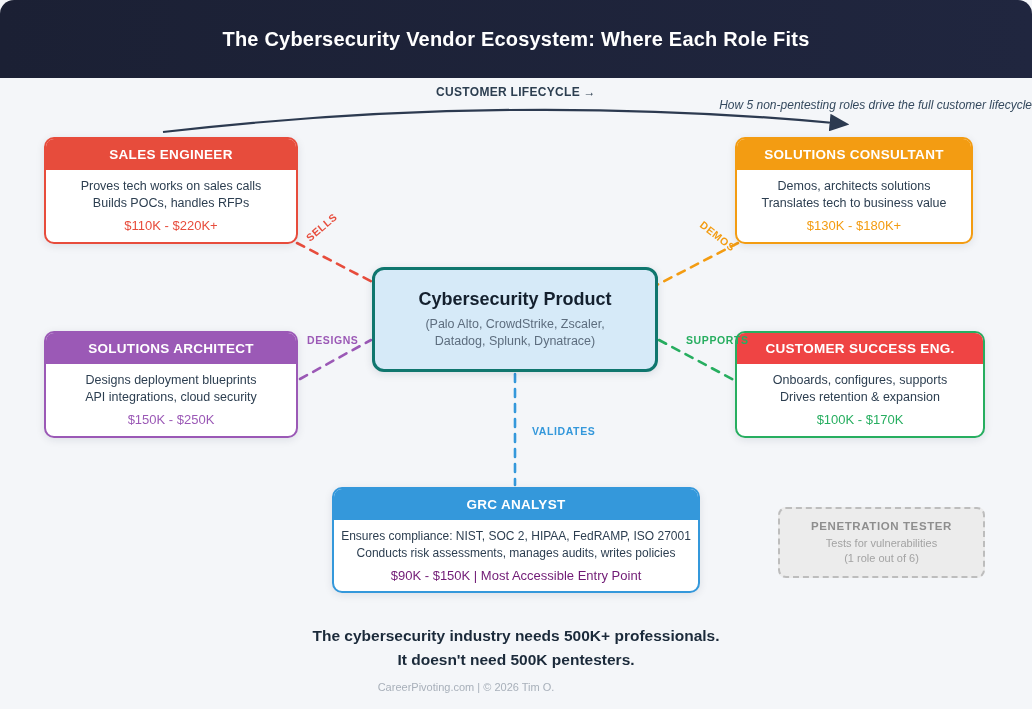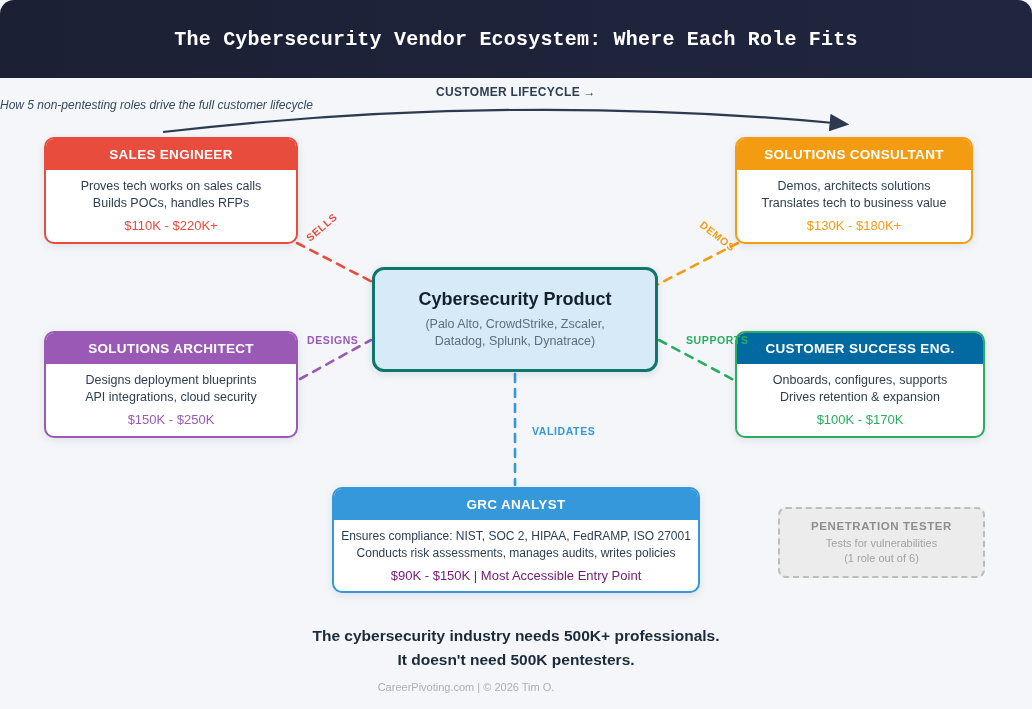--- a/index.html
+++ b/index.html
@@ -20,36 +20,35 @@
     width: 1032px; height: 78px;
     background: linear-gradient(90deg, #1b2034, #20263f);
     border-radius: 14px 14px 0 0;
     display: flex; align-items: center; justify-content: center;
   }
   .topbar h1 {
     color: #ffffff;
     font-size: 20px;
     font-weight: bold;
     letter-spacing: 0.2px;
-    font-family: Liberation Mono, monospace;
   }
 
   
   .lifecycle-label {
     position: absolute;
     left: 0; top: 85px; width: 1032px;
     text-align: center;
     font-size: 12px; font-weight: bold;
     color: #2c3e50;
     letter-spacing: 0.3px;
   }
   .lifecycle-subtitle {
     position: absolute;
     left: 0; top: 98px; width: 1032px;
-    text-align: left;
+    text-align: right;
     font-size: 12px; font-style: italic;
     color: #34495e;
   }
 
   
   .wires {
     position: absolute; left: 0; top: 0;
     width: 1032px; height: 709px;
     z-index: 1;
   }
@@ -87,21 +86,21 @@
   .card-red    { border-color: #e74c3c; }
   .card-red    .card-header { background: #e74c3c; }
   .card-red    .salary { color: #e74c3c; }
   .card-orange { border-color: #f39c12; }
   .card-orange .card-header { background: #f39c12; }
   .card-orange .salary { color: #f39c12; }
   .card-purple { border-color: #9b59b6; }
   .card-purple .card-header { background: #9b59b6; }
   .card-purple .salary { color: #9b59b6; }
   .card-green  { border-color: #27ae60; }
-  .card-green  .card-header { background: #0369a1; }
+  .card-green  .card-header { background: #ef4444; }
   .card-green  .salary { color: #27ae60; }
   .card-blue   { border-color: #3498db; }
   .card-blue   .card-header { background: #3498db; }
   .card-blue   .salary { color: #701a75; }
 
   .pos-sales      { left: 44px;  top: 137px; width: 254px; height: 107px; }
   .pos-consultant { left: 735px; top: 137px; width: 238px; height: 107px; }
   .pos-architect  { left: 44px;  top: 331px; width: 254px; height: 107px; }
   .pos-success    { left: 735px; top: 331px; width: 250px; height: 107px; }
   .pos-grc        { left: 332px; top: 487px; width: 368px; height: 106px; }

